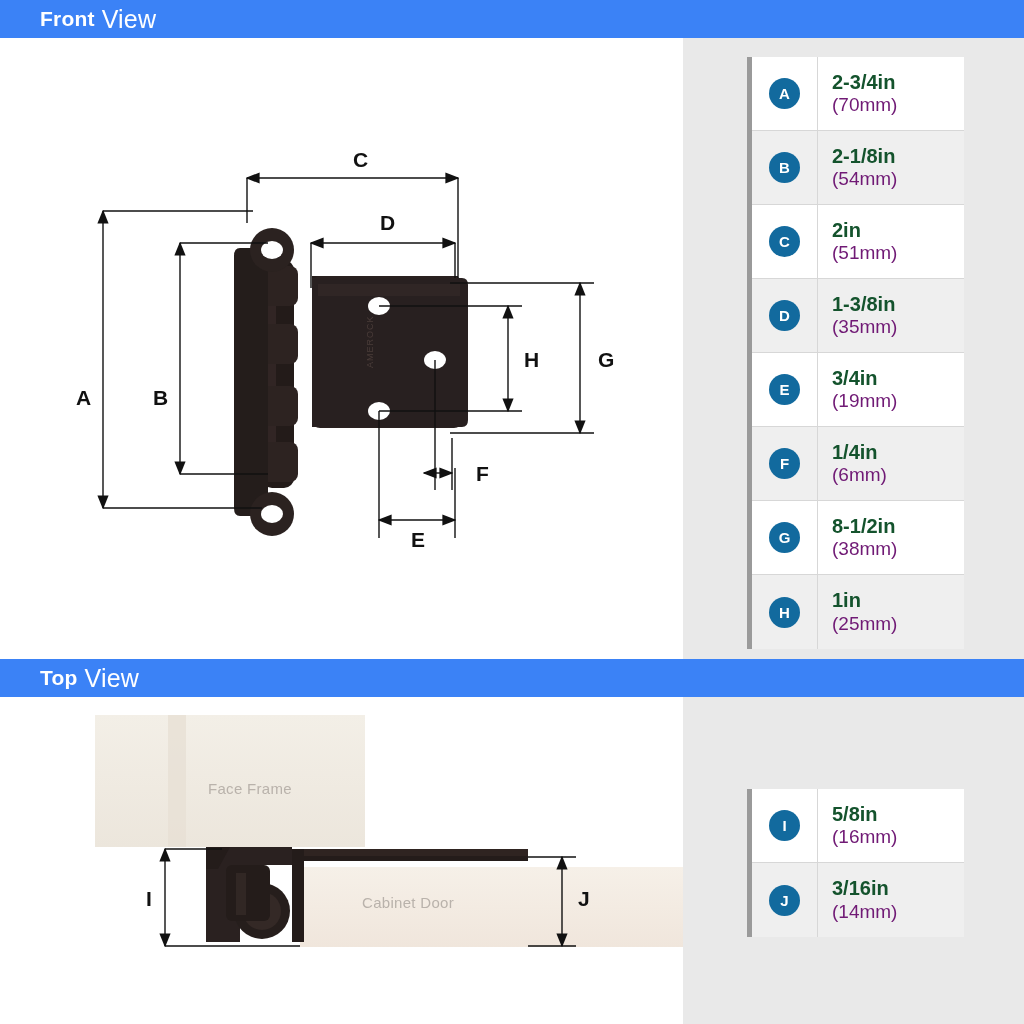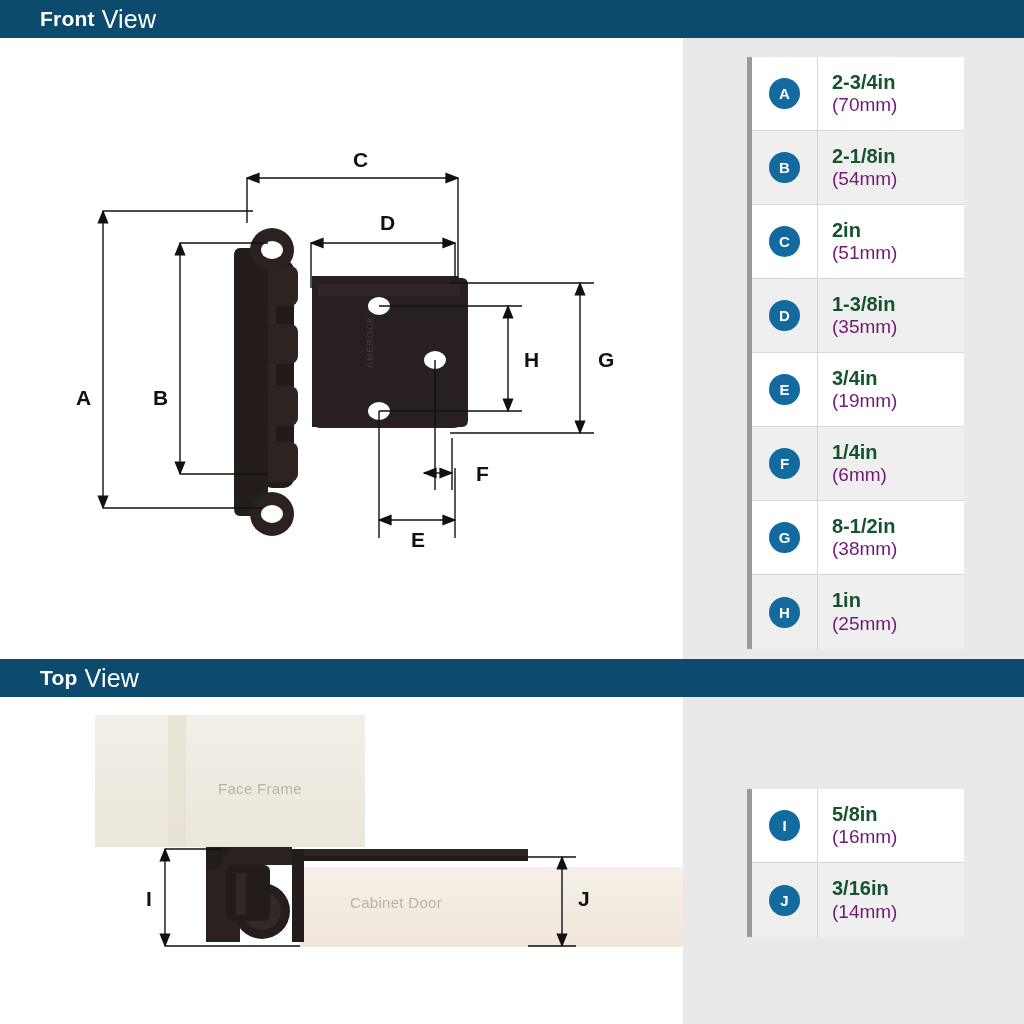--- a/index.html
+++ b/index.html
@@ -18,21 +18,21 @@
     width: 1024px;
     height: 1024px;
   }
 
   
   .section-bar {
     position: absolute;
     left: 0;
     width: 1024px;
     height: 38px;
-    background: #0c4a6e;
+    background: #3b82f6;
     color: #ffffff;
     display: flex;
     align-items: center;
     box-sizing: border-box;
     padding-left: 40px;
   }
   .section-bar .bold {
     font-weight: bold;
     font-size: 21px;
     letter-spacing: .2px;
@@ -378,22 +378,22 @@
         <line x1="165" y1="152" x2="165" y2="249" marker-start="url(#arrE2)" marker-end="url(#arrS2)"></line>
         <line x1="165" y1="152" x2="222" y2="152"></line>
         <line x1="165" y1="249" x2="300" y2="249"></line>
 
         <line x1="562" y1="160" x2="562" y2="249" marker-start="url(#arrE2)" marker-end="url(#arrS2)"></line>
         <line x1="528" y1="160" x2="576" y2="160"></line>
         <line x1="528" y1="249" x2="576" y2="249"></line>
       </g>
     </svg>
 
-    <span class="ghost-label" style="left:218px; top:83px;">Face Frame</span>
-    <span class="ghost-label" style="left:350px; top:197px;">Cabinet Door</span>
+    <span class="ghost-label" style="left:208px; top:83px;">Face Frame</span>
+    <span class="ghost-label" style="left:362px; top:197px;">Cabinet Door</span>
 
     <span class="dim-label" style="left:146px; top:190px;">I</span>
     <span class="dim-label" style="left:578px; top:190px;">J</span>
   </div>
 
   <div class="gray-panel" id="top-gray"></div>
 
   <div class="legend" id="legend-top">
 
     <div class="legend-row">

